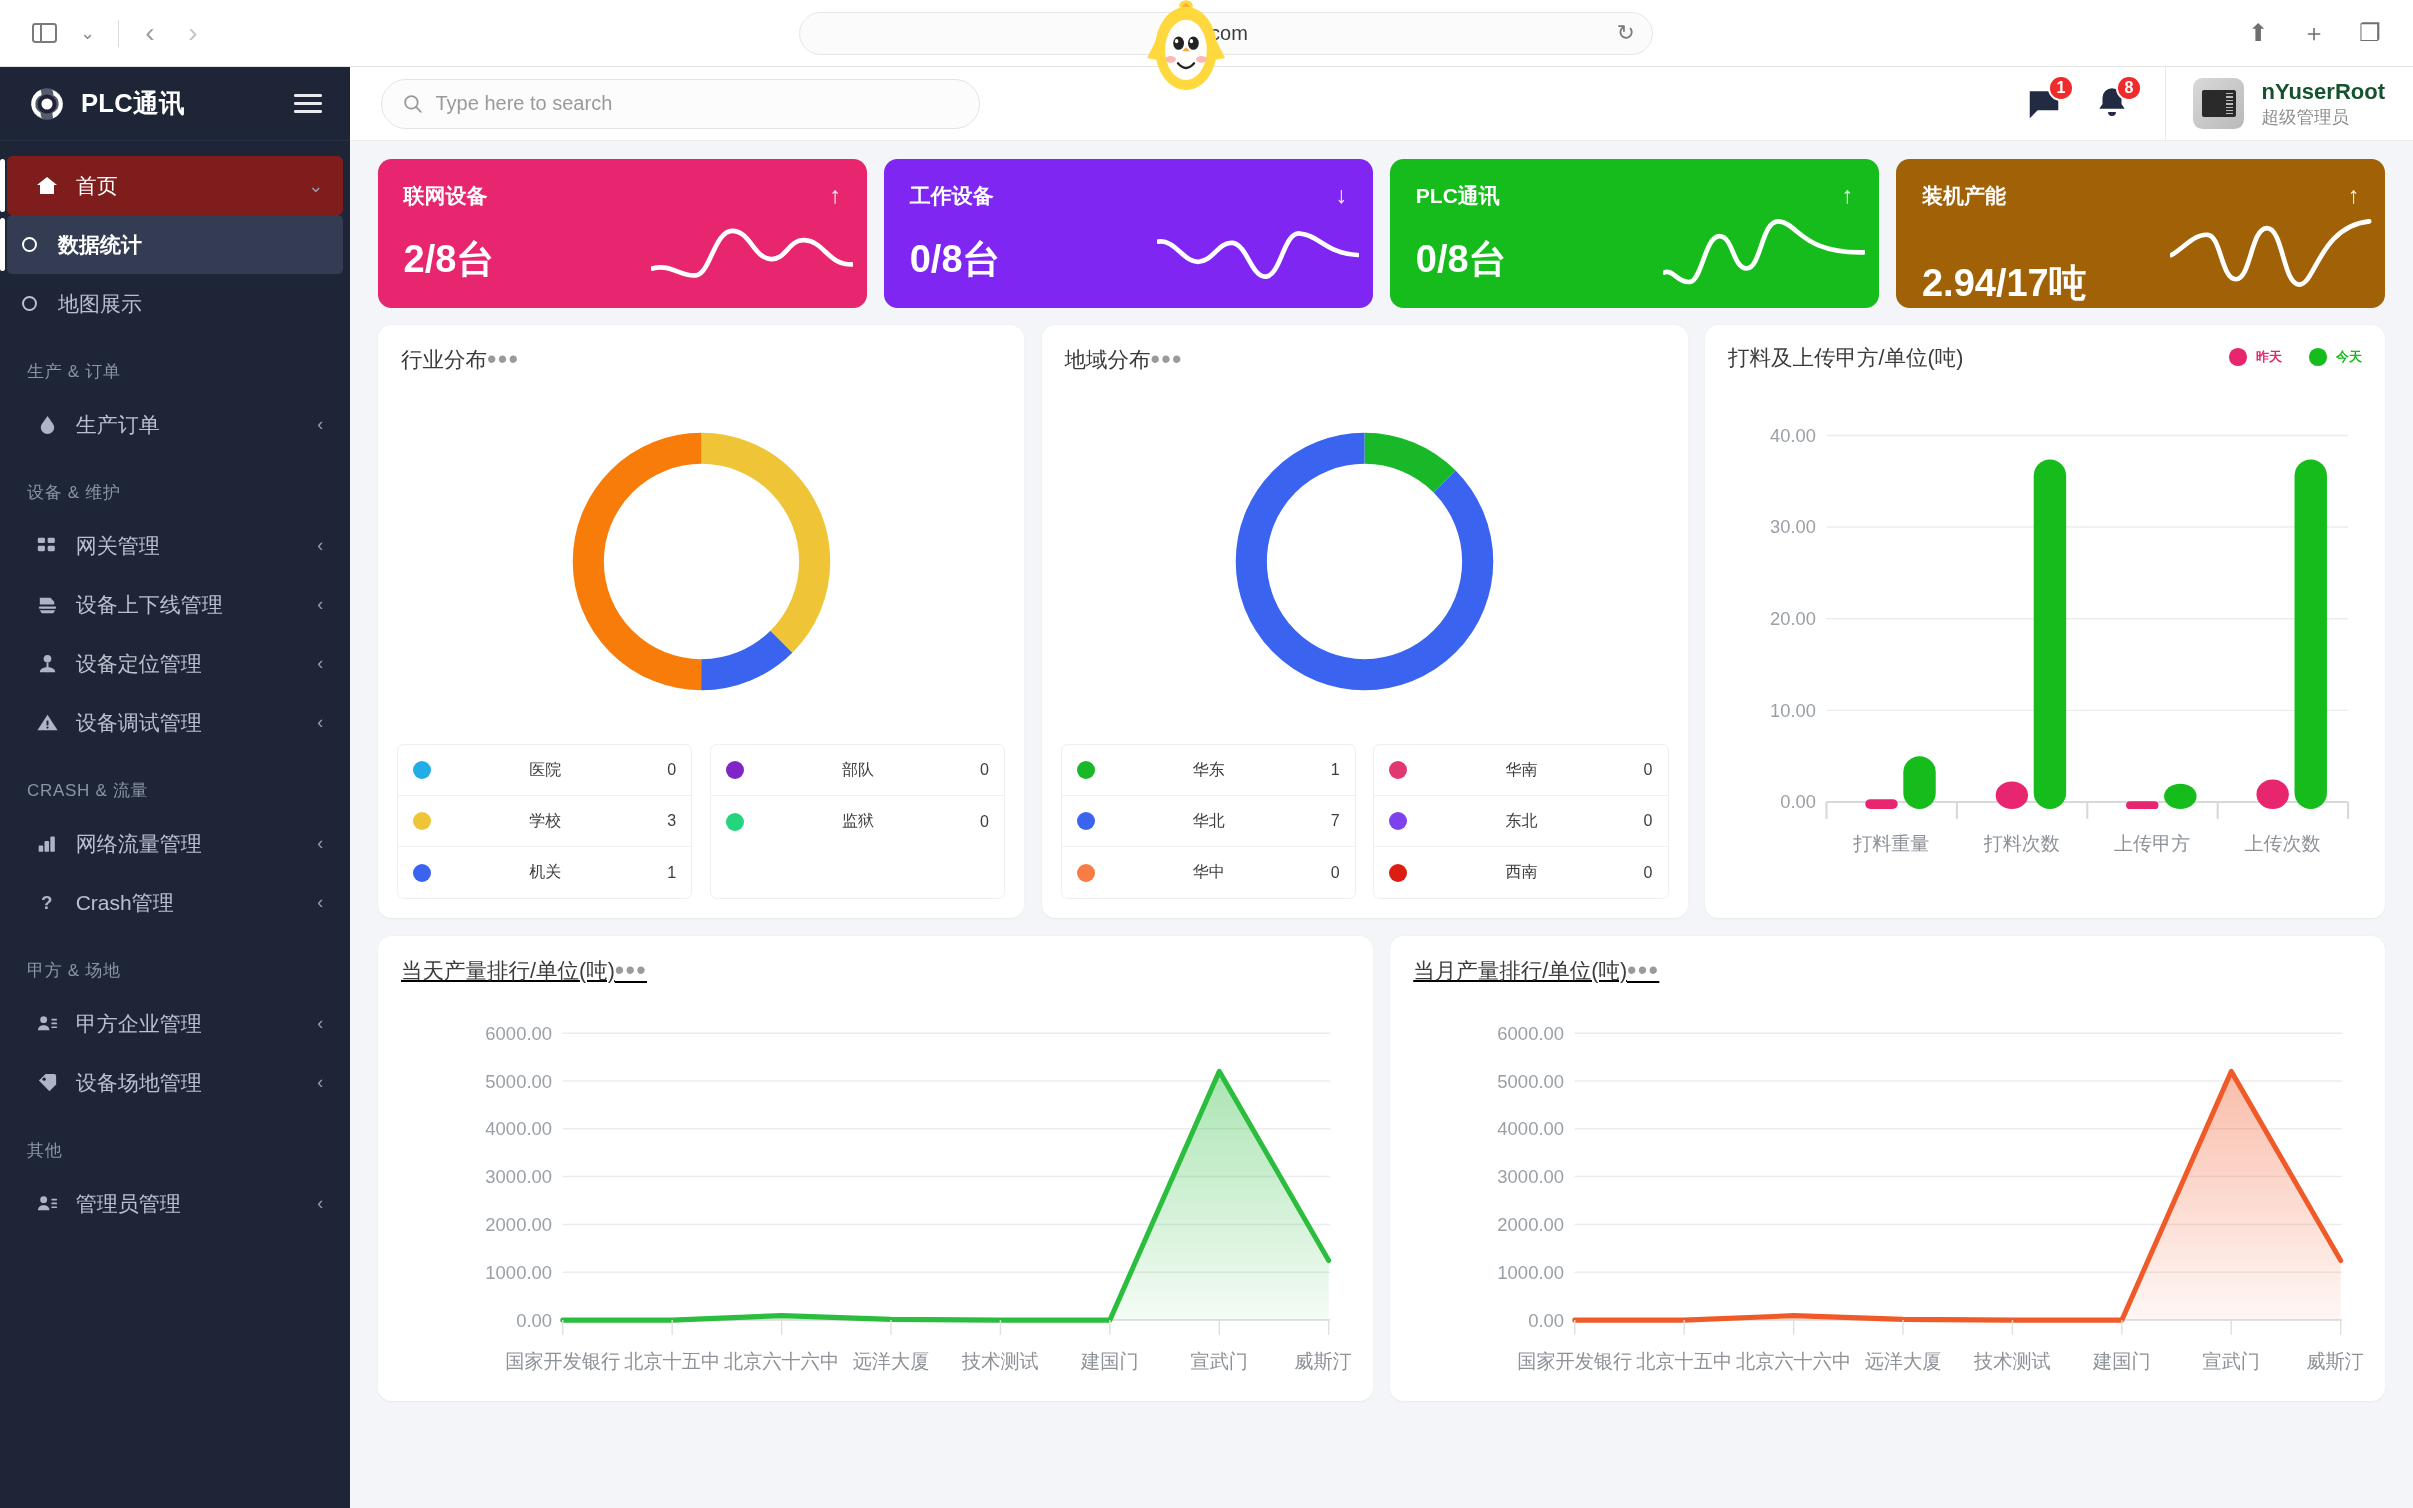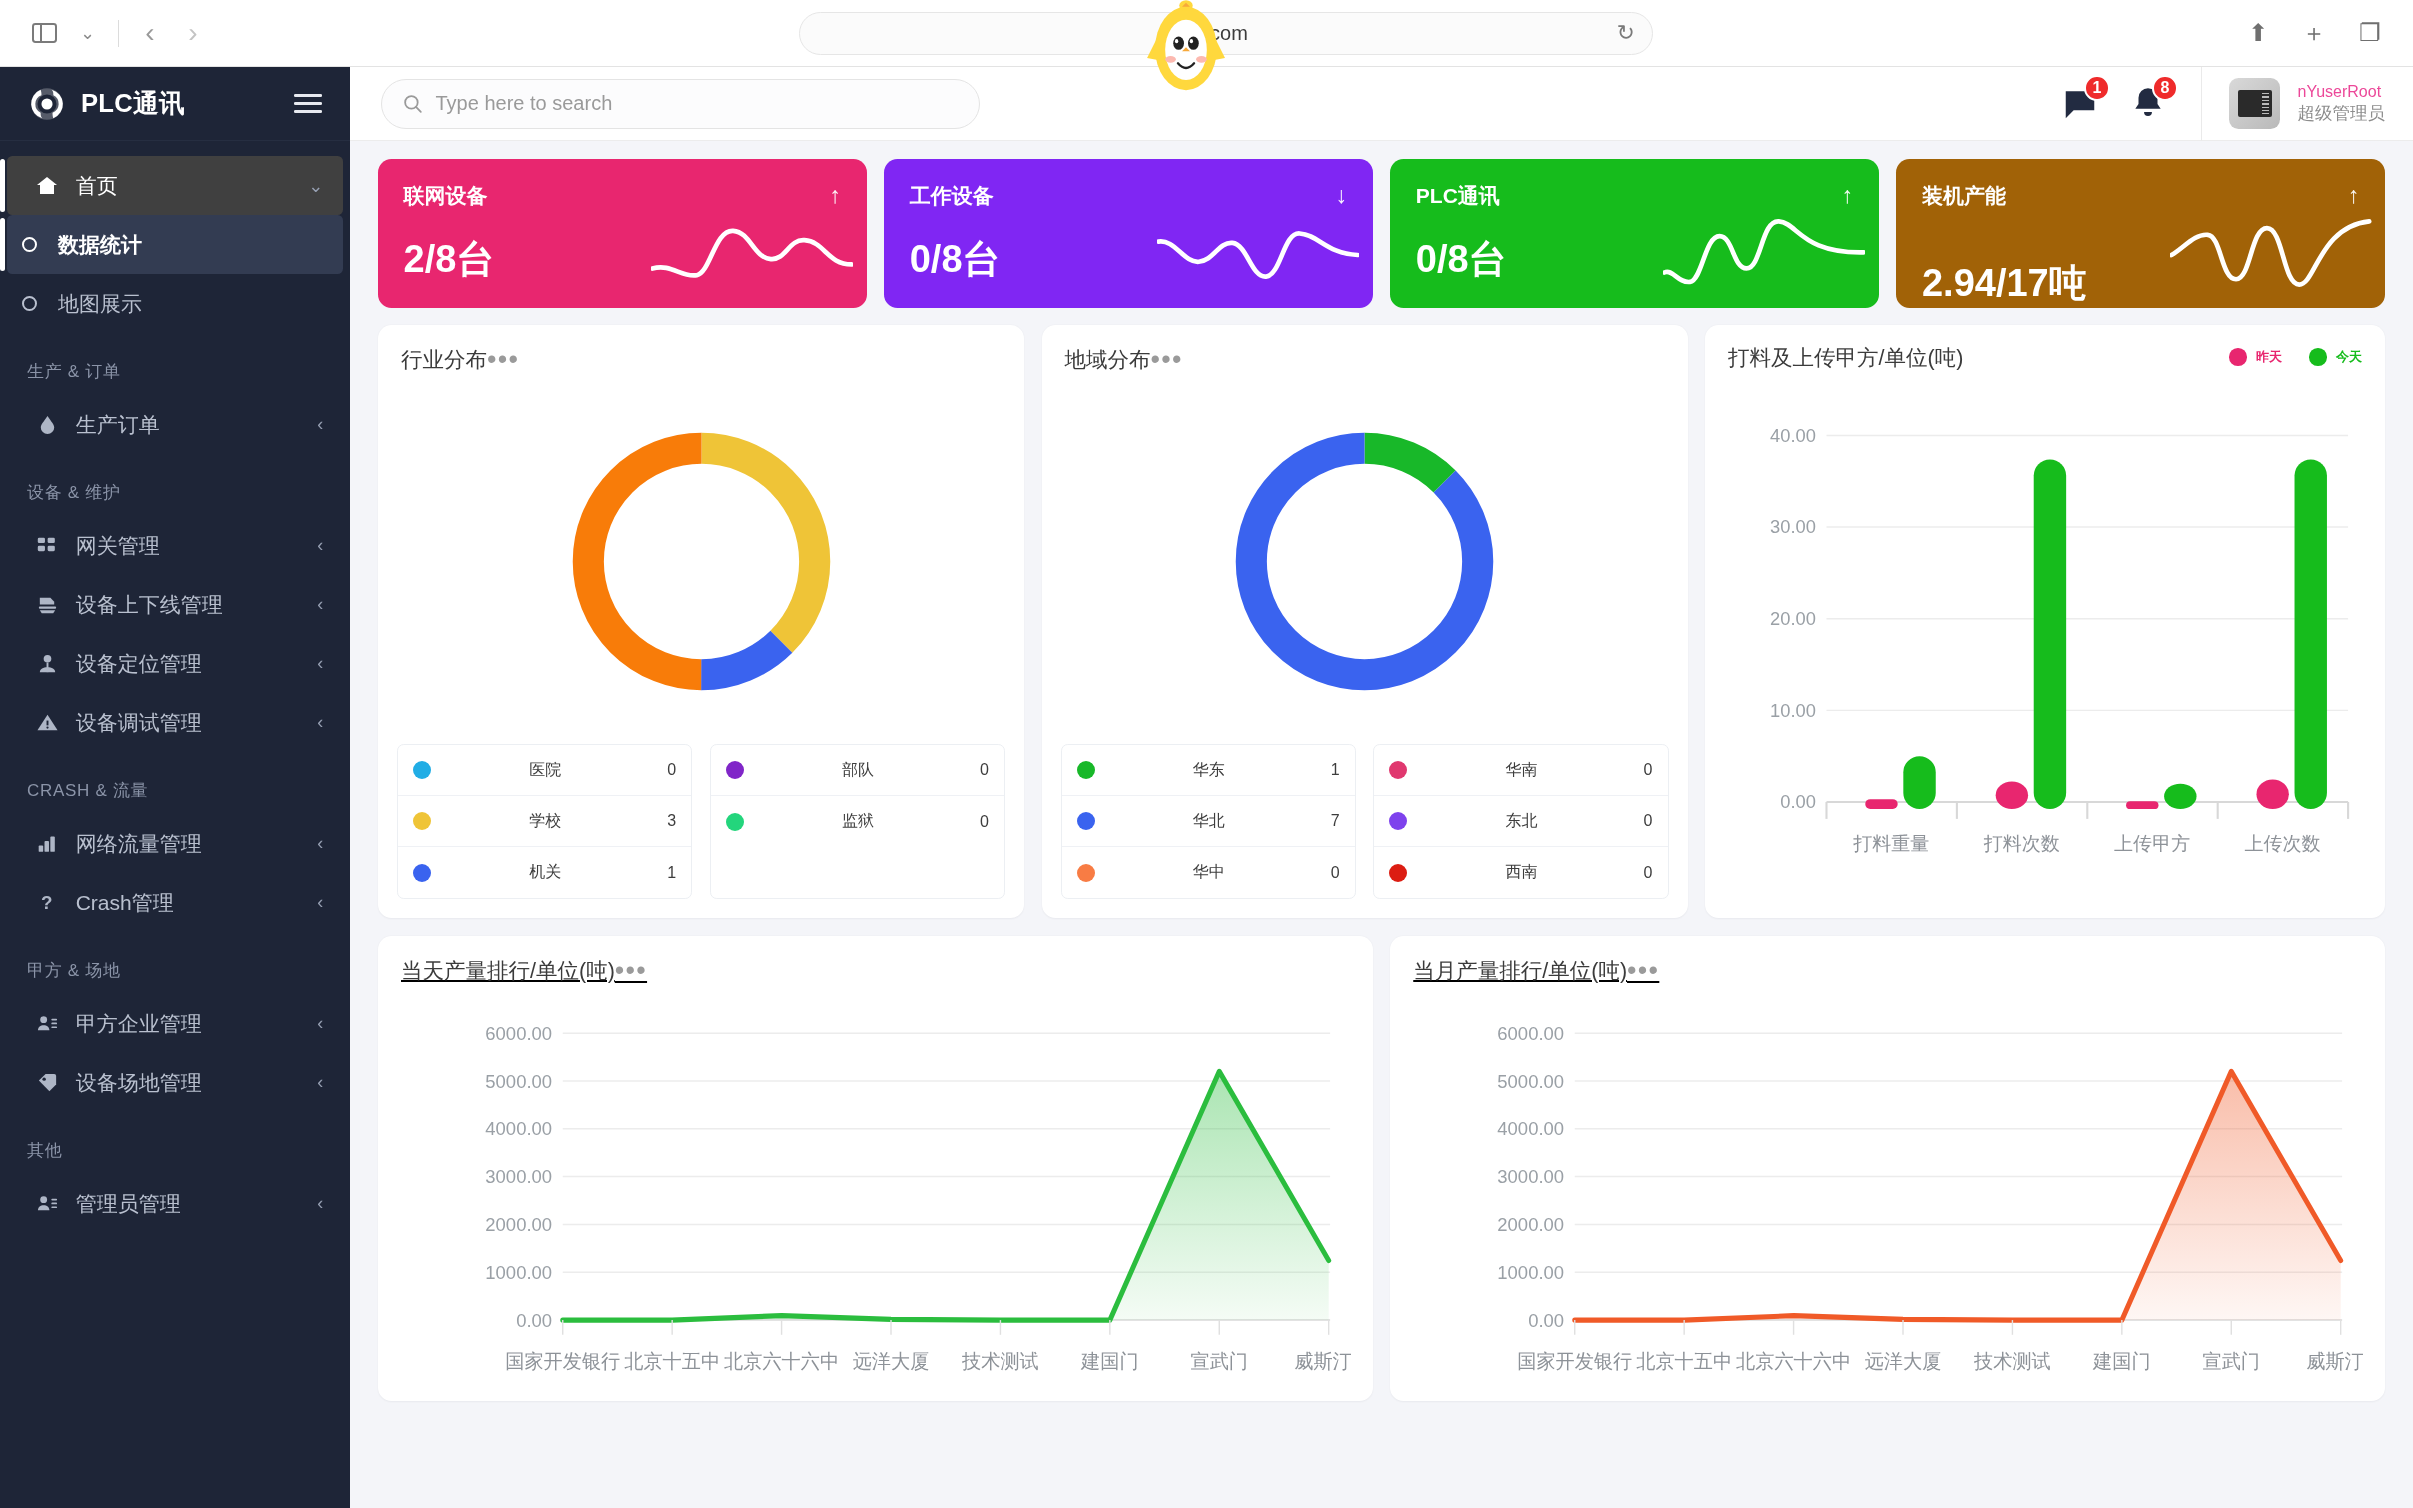--- a/index.html
+++ b/index.html
@@ -62,21 +62,21 @@
   .brand-name { color: #fff; font-size: 25.6px; font-weight: bold; letter-spacing: 0.3px; }
   .hamburger { margin-left: auto; display:flex; flex-direction: column; gap: 5.4px; }
   .hamburger span { display:block; width: 28px; height: 2.7px; background: #e8eaf0; border-radius: 1.3px; }
 
   .nav { padding-top: 15px; }
   .nav-item {
     height: 59px; display: flex; align-items: center; padding: 0 20px 0 27px;
     color: #b9c0cf; font-size: 21px; gap: 15px; position: relative; margin: 0 6.7px;
     border-radius: 5.4px;
   }
-  .nav-item.active-parent { background: #404040; color: #ffffff; justify-content: center; }
+  .nav-item.active-parent { background: #7f1d1d; color: #ffffff; justify-content: center; }
   .nav-item.active-sub { background: #333c52; color: #ffffff; font-weight: bold; }
   .nav-item.active-parent::before, .nav-item.active-sub::before {
     content:""; position:absolute; left: -6.7px; top: 2.7px; bottom: 2.7px; width: 5.4px;
     background: #fff; border-radius: 2.7px;
   }
   .nav-ico { width: 27px; display:flex; align-items:center; justify-content:center; flex-shrink: 0; }
   .nav-label { white-space: nowrap; }
   .nav-chev { margin-left: auto; font-size: 18px; color: #97a0b3; }
   .nav-sub { padding-left: 9.4px; }
   .sub-dot { width: 15px; height: 15px; border: 2px solid #b9c0cf; border-radius: 50%; }
@@ -114,21 +114,21 @@
   .avatar {
     width: 51px; height: 51px; border-radius: 9.4px; overflow: hidden; flex-shrink: 0;
     background: linear-gradient(135deg,#d9d9d9,#b9b9b9);
     display:flex; align-items:center; justify-content:center;
   }
   .avatar-inner { width: 34px; height: 27px; background: #2a2a2a; border-radius: 2px; position: relative; }
   .avatar-inner::after {
     content:""; position:absolute; right:2.7px; top:2.7px; bottom:2.7px; width:6.7px;
     background: repeating-linear-gradient(to bottom,#bbb 0 1.3px,#2a2a2a 1.3px 3.4px);
   }
-  .user-name { font-size: 16px; color: #ec4899; line-height: 1.25; }
+  .user-name { font-size: 22px; color: #14532d; line-height: 1.25; font-weight: bold; }
   .user-role { font-size: 17.5px; color: #8d8d8d; line-height: 1.3; }
 
   
   .content { padding: 17.5px 28px 0 28px; flex: 1; overflow: hidden; }
 
   
   .kpi-row { display: flex; gap: 17.5px; }
   .kpi-card {
     flex: 1; height: 149px; border-radius: 13.5px; padding: 23px 25.6px;
     position: relative; overflow: hidden; color: #fff;

